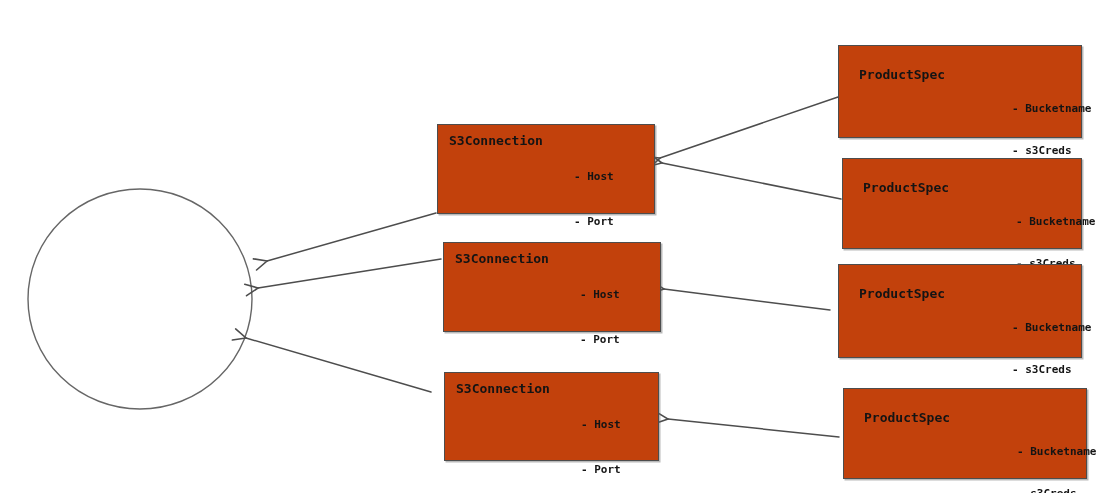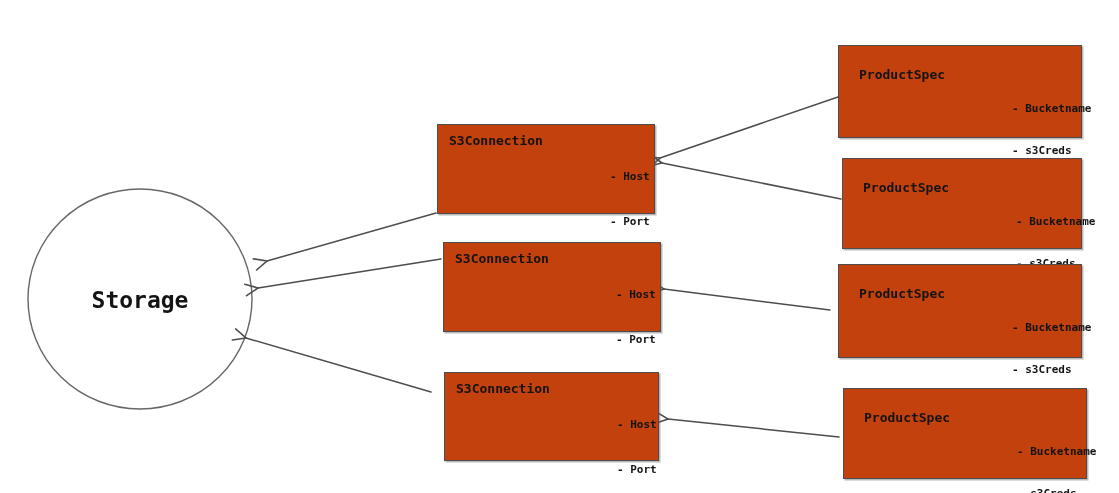--- a/index.html
+++ b/index.html
@@ -52,21 +52,21 @@
   }
   .s3box .node-title{left:11px;top:8px;text-align:center;}
   .psbox .node-title{left:20px;top:21px;}
   .attr-list{
     position:absolute;
     color:var(--text-color);
     font-weight:600;
     font-size:11px;
     white-space:pre;
   }
-  .s3box .attr-list{left:136px;top:14px;line-height:15px;margin-left:36px;}
+  .s3box .attr-list{left:136px;top:14px;line-height:15px;}
   .psbox .attr-list{left:145px;top:28px;line-height:14px;margin-left:28px;}
   .storage-label{
     position:absolute;
     left:28px;top:190px;width:224px;height:219px;
     display:flex;align-items:center;justify-content:center;
     color:var(--text-color);
     font-size:23px;font-weight:600;
     pointer-events:none;
   }
 </style>
@@ -86,21 +86,20 @@
         <line x1="838" y1="97" x2="660" y2="158" marker-end="url(#arrowhead)"></line>
         <line x1="841" y1="199" x2="662" y2="163" marker-end="url(#arrowhead)"></line>
         <line x1="830" y1="310" x2="664" y2="289" marker-end="url(#arrowhead)"></line>
         <line x1="839" y1="437" x2="668" y2="419" marker-end="url(#arrowhead)"></line>
         <line x1="436" y1="213" x2="267" y2="261" marker-end="url(#arrowhead)"></line>
         <line x1="441" y1="259" x2="258" y2="288" marker-end="url(#arrowhead)"></line>
         <line x1="431" y1="392" x2="246" y2="338" marker-end="url(#arrowhead)"></line>
       </g>
   </svg>
 
-  <div class="storage-label">Storage</div>
 
   <div class="node s3box" style="left:437px;top:124px;width:218px;height:90px">
     <div class="node-title">S3Connection</div>
     <div class="attr-list">
       <div>- Host</div>
       <div>- Port</div>
       <div>- TLS</div>
     </div>
   </div>
 

